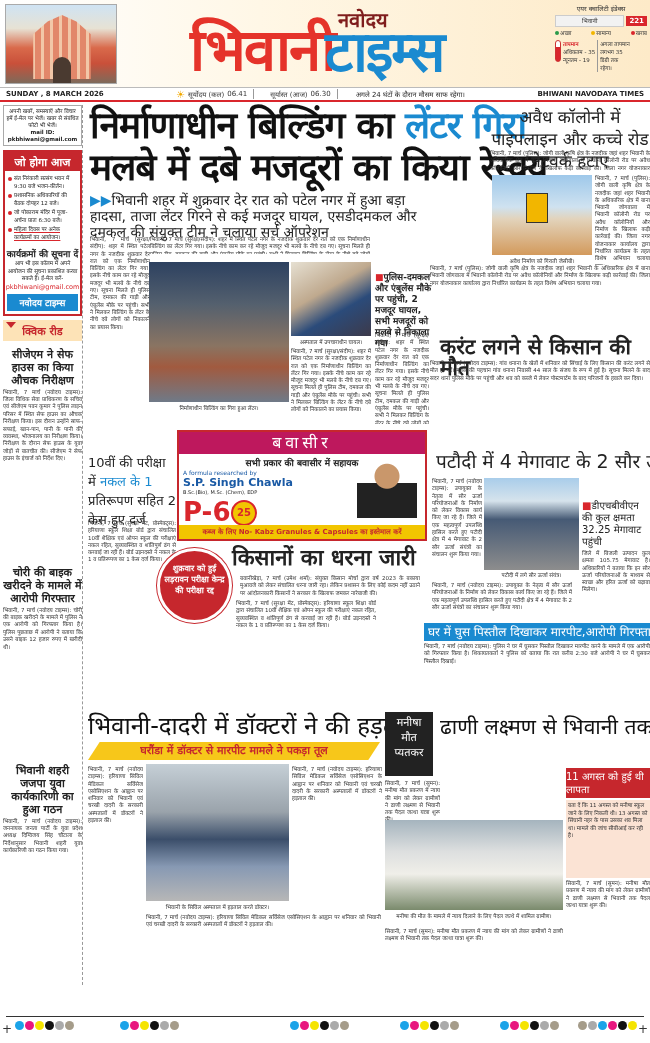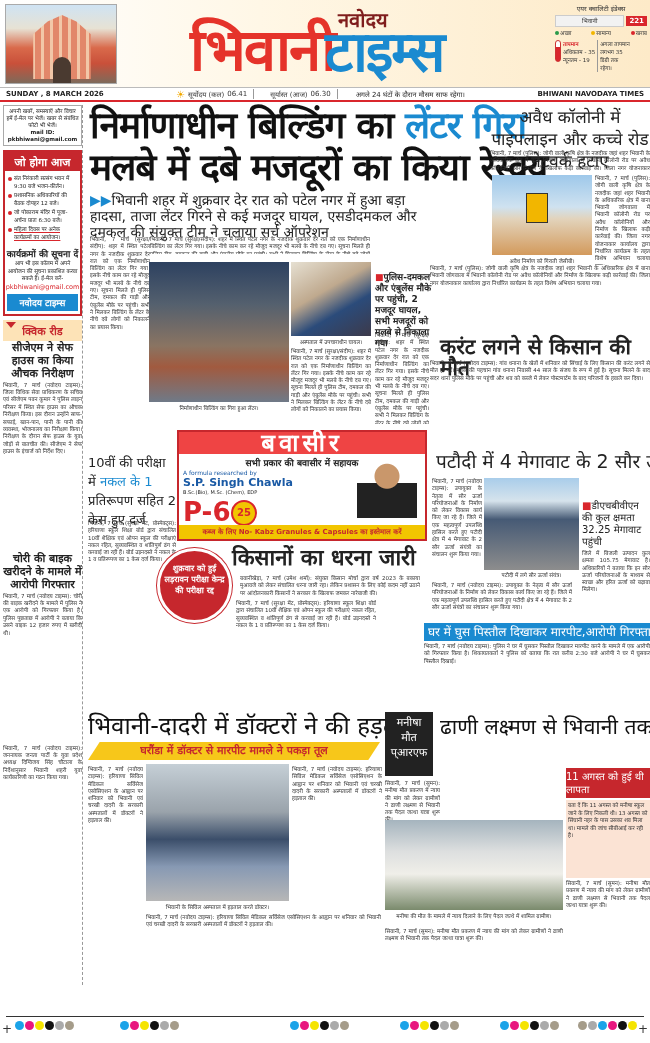--- a/index.html
+++ b/index.html
@@ -34,32 +34,32 @@
 .jhoa-h{background:#c6272d;color:#fff;font-weight:bold;font-size:11px;text-align:center;padding:2px 0}
 .jhoa ul{list-style:none;font-size:5.5px;line-height:7.5px;padding:2px 3px}
 .jhoa li{margin:2px 0;padding-left:6px;position:relative}
 .jhoa li::before{content:"";position:absolute;left:0;top:2px;width:4px;height:4px;border-radius:50%;background:#d9262c}
 .kary{font-size:9px;font-weight:bold;text-align:center;margin-top:2px}
 .karyt{font-size:5.5px;text-align:center;line-height:7.5px;padding:0 2px}
 .mail{color:#d9262c;font-size:6.5px;text-align:center}
 .mini-logo{background:#1a8ad0;color:#fff;font-weight:bold;font-size:9px;text-align:center;margin:3px 2px;padding:2px 0}
 .quick{margin-top:4px;background:#fde3b7;text-align:center;font-weight:bold;color:#c6272d;font-size:11px;padding:3px 0;position:relative}
 .quick::before{content:"";position:absolute;left:3px;top:2px;border:5px solid transparent;border-top:6px solid #c6272d}
-.lhead{font-size:11px;font-weight:bold;text-align:center;line-height:13px;margin-top:0}
+.lhead{font-size:11px;font-weight:bold;text-align:center;line-height:13px;margin-top:7px}
 .ltext{font-size:5.5px;line-height:7.4px;text-align:justify;color:#333;margin-top:2px}
 .main-h1{left:90px;top:106px;font-size:37px;font-weight:bold;line-height:40px;letter-spacing:-1px;color:#111;white-space:nowrap}
 .main-h1 .blue{color:#1a8ad0}
 .main-sub{left:90px;top:192px;width:345px;font-size:14px;line-height:16px;color:#222}
 .main-sub .arr{color:#1a8ad0}
 .cols{font-size:5.5px;line-height:7.3px;color:#333;text-align:justify}
 .photo{background:#777}
 .caption{font-size:5.5px;text-align:center;color:#333}
 .rh{font-weight:normal;font-size:18px;line-height:21px;color:#222}
 .ad{left:177px;top:430px;width:250px;height:111px;border:2px solid #c6272d;background:#fff}
-.ad-top{background:#ef4444;color:#fff;font-weight:bold;font-size:24px;text-align:center;letter-spacing:4px;height:22px;line-height:22px}
+.ad-top{background:#be185d;color:#fff;font-weight:normal;font-size:16px;text-align:center;letter-spacing:4px;height:22px;line-height:22px}
 .ad-sub{font-size:9px;font-weight:bold;text-align:center;margin-top:2px}
 .ad-form{font-size:6px;color:#1a5aa5;margin-left:4px}
 .ad-name{font-size:11px;font-weight:bold;color:#1a5aa5;margin-left:4px}
 .ad-deg{font-size:5px;margin-left:4px}
 .ad-p6{position:absolute;left:4px;top:65px;font-size:26px;font-weight:bold;color:#d9262c}
 .ad-25{position:absolute;left:52px;top:68px;width:26px;height:26px;border-radius:50%;background:#f2c500;border:2px solid #d9262c;color:#d9262c;font-size:10px;font-weight:bold;text-align:center;line-height:22px}
 .ad-person{position:absolute;right:8px;top:28px;width:60px;height:58px;background:radial-gradient(circle at 50% 28%,#c9976b 0 12px,transparent 13px),linear-gradient(180deg,transparent 40%,#222 40%)}
 .ad-bottom{position:absolute;left:0;bottom:14px;width:100%;display:flex;font-size:7px;font-weight:bold}
 .ad-web{background:#1a5aa5;color:#fff;padding:1px 3px}
 .ad-help{padding:1px 4px;font-size:10px}
@@ -145,20 +145,21 @@
     <div class="kary">कार्यक्रमों की सूचना दें</div>
     <div class="karyt">आप भी इस कॉलम में अपने आयोजन की सूचना प्रकाशित करवा सकते हैं। ई-मेल करें-</div>
     <div class="mail">pkbhiwani@gmail.com</div>
     <div class="mini-logo">नवोदय टाइम्स</div>
   </div>
   <div class="quick">क्विक रीड</div>
   <div class="lhead">सीजेएम ने सेफ हाउस का किया औचक निरीक्षण</div>
   <div class="ltext" style="height:170px;overflow:hidden">भिवानी, 7 मार्च (नवोदय टाइम्स): जिला विधिक सेवा प्राधिकरण के सचिव एवं सीजेएम पवन कुमार ने पुलिस लाइन परिसर में स्थित सेफ हाउस का औचक निरीक्षण किया। इस दौरान उन्होंने साफ-सफाई, खान-पान, पानी के पानी की व्यवस्था, भोजनालय का निरीक्षण किया। निरीक्षण के दौरान सेफ हाउस के युवा जोड़ों से बातचीत की। सीजेएम ने सेफ हाउस के इंचार्ज को निर्देश दिए।</div>
   <div class="lhead">चोरी की बाइक खरीदने के मामले में आरोपी गिरफ्तार</div>
   <div class="ltext" style="height:150px;overflow:hidden">भिवानी, 7 मार्च (नवोदय टाइम्स): चोरी की बाइक खरीदने के मामले में पुलिस ने एक आरोपी को गिरफ्तार किया है। पुलिस पूछताछ में आरोपी ने बताया कि उसने बाइक 12 हजार रुपए में खरीदी थी।</div>
+  <div class="lhead">भिवानी शहरी जजपा युवा कार्यकारिणी का हुआ गठन</div>
   <div class="ltext" style="height:170px;overflow:hidden">भिवानी, 7 मार्च (नवोदय टाइम्स): जननायक जनता पार्टी के युवा प्रदेश अध्यक्ष दिग्विजय सिंह चौटाला के निर्देशानुसार भिवानी शहरी युवा कार्यकारिणी का गठन किया गया।</div>
 </div>
 
 <div class="abs main-h1" style="top:106px">
   <span>निर्माणाधीन बिल्डिंग का</span>
   <span class="blue">लेंटर गिरा</span>
 </div>
 <div class="abs main-h1" style="top:148px">मलबे में दबे मजदूरों का किया रेस्क्यू</div>
 <div class="abs main-sub">
   <span class="arr">▶▶</span><span>भिवानी शहर में शुक्रवार देर रात को पटेल नगर में हुआ बड़ा हादसा, ताजा लेंटर गिरने से कई मजदूर घायल, एसडीदमकल और दमकल की संयुक्त टीम ने चलाया सर्च ऑपरेशन</span>
@@ -229,21 +230,21 @@
 <div class="abs dr-bar">घरौंडा में डॉक्टर से मारपीट मामले ने पकड़ा तूल</div>
 <div class="abs cols" style="left:88px;top:766px;width:55px;height:220px;overflow:hidden">भिवानी, 7 मार्च (नवोदय टाइम्स): हरियाणा सिविल मेडिकल सर्विसेज एसोसिएशन के आह्वान पर शनिवार को भिवानी एवं चरखी दादरी के सरकारी अस्पतालों में डॉक्टरों ने हड़ताल की।</div>
 <div class="abs photo" style="left:146px;top:764px;width:143px;height:137px;background:linear-gradient(180deg,#c5cfd6 0%,#9aa3ab 35%,#3b4e6a 55%,#8799b3 75%,#b7b7b7 100%)"></div>
 <div class="abs caption" style="left:146px;top:903px;width:143px">भिवानी के सिविल अस्पताल में हड़ताल करते डॉक्टर।</div>
 <div class="abs cols" style="left:146px;top:914px;width:235px;height:72px;overflow:hidden">भिवानी, 7 मार्च (नवोदय टाइम्स): हरियाणा सिविल मेडिकल सर्विसेज एसोसिएशन के आह्वान पर शनिवार को भिवानी एवं चरखी दादरी के सरकारी अस्पतालों में डॉक्टरों ने हड़ताल की।</div>
 <div class="abs cols" style="left:292px;top:766px;width:90px;height:146px;overflow:hidden">भिवानी, 7 मार्च (नवोदय टाइम्स): हरियाणा सिविल मेडिकल सर्विसेज एसोसिएशन के आह्वान पर शनिवार को भिवानी एवं चरखी दादरी के सरकारी अस्पतालों में डॉक्टरों ने हड़ताल की।</div>
 
 <div class="abs manisha">
   <div>मनीषा</div>
   <div>मौत</div>
-  <div>प्आरएफ</div>
+  <div>प्यतकर</div>
 </div>
 <div class="abs dhani">
   <div style="font-size:21px">ढाणी लक्ष्मण से भिवानी तक ग्रामीणों</div>
 </div>
 <div class="abs cols" style="left:385px;top:780px;width:55px;height:60px;overflow:hidden">सिवानी, 7 मार्च (सुमन): मनीषा मौत प्रकरण में न्याय की मांग को लेकर ग्रामीणों ने ढाणी लक्ष्मण से भिवानी तक पैदल जत्था यात्रा शुरू की।</div>
 <div class="abs photo" style="left:385px;top:820px;width:178px;height:90px;background:linear-gradient(180deg,#a5b4be 0%,#dddfdf 35%,#f0efe9 60%,#7a8a6c 100%)"></div>
 <div class="abs caption" style="left:385px;top:912px;width:178px">मनीषा की मौत के मामले में न्याय दिलाने के लिए पैदल जत्थे में शामिल ग्रामीण।</div>
 <div class="abs cols" style="left:385px;top:928px;width:178px;height:58px;overflow:hidden">सिवानी, 7 मार्च (सुमन): मनीषा मौत प्रकरण में न्याय की मांग को लेकर ग्रामीणों ने ढाणी लक्ष्मण से भिवानी तक पैदल जत्था यात्रा शुरू की।</div>
 <div class="abs lapta">11 अगस्त को हुई थी लापता</div>
 <div class="abs lapta-t">बता दें कि 11 अगस्त को मनीषा स्कूल जाने के लिए निकली थी। 13 अगस्त को सिंघानी नहर के पास उसका शव मिला था। मामले की जांच सीबीआई कर रही है।</div>

